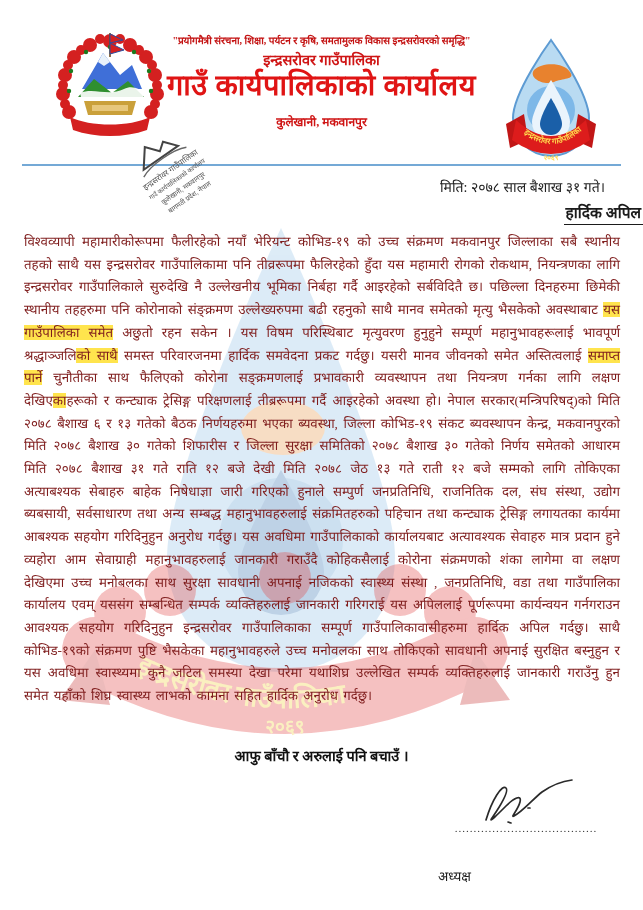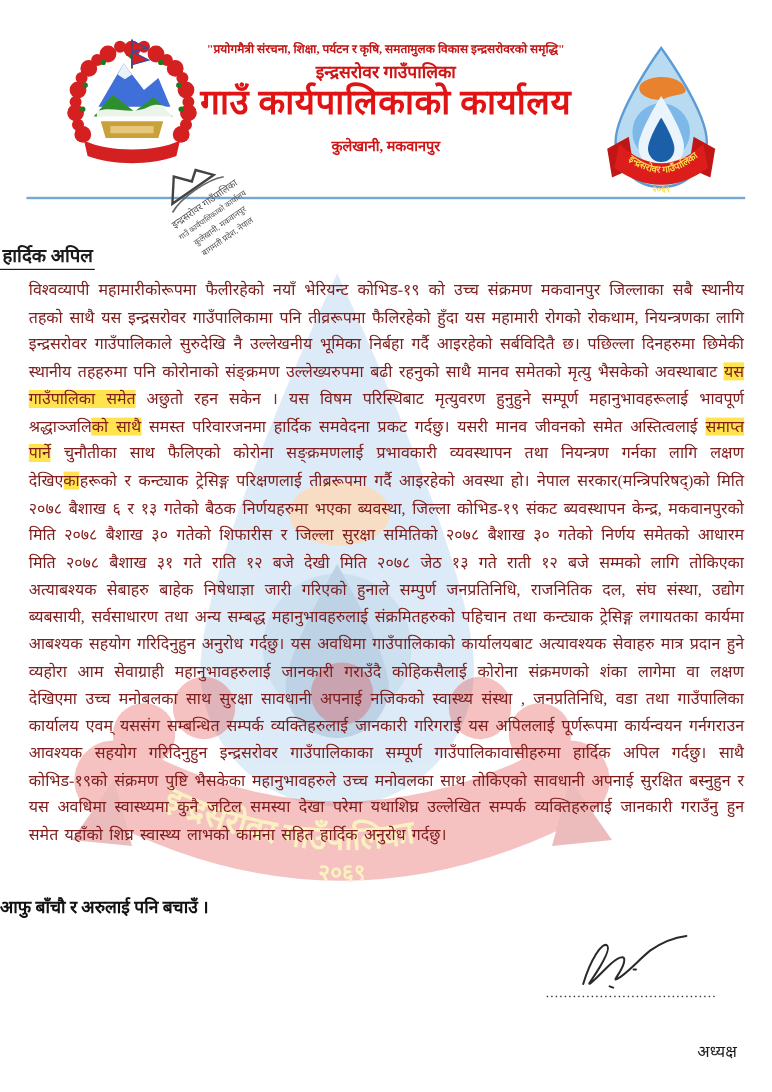--- a/index.html
+++ b/index.html
@@ -18,38 +18,38 @@
   .org-name{top:49px;font-size:14.5px;font-weight:bold;color:#cf1515;}
   .office-title{top:64px;font-size:29px;font-weight:bold;color:#e01414;letter-spacing:.5px;}
   .addr1{top:113px;font-size:12px;font-weight:bold;color:#cf1515;}
   .addr2{top:131px;font-size:12px;font-weight:bold;color:#cf1515;}
   .emblem{position:absolute;left:54px;top:31px;z-index:2;}
   .droplogo{position:absolute;left:492px;top:36px;z-index:2;}
   .stamp{position:absolute;left:120px;top:120px;z-index:3;}
   .divider{position:absolute;left:22px;top:164px;width:599px;height:2px;background:#74a9d6;z-index:1;}
   
   .date-line{position:absolute;right:38px;top:177px;font-size:14px;color:#222;z-index:2;}
-  .heading-wrap{position:absolute;left:0;top:201px;width:100%;text-align:left;z-index:2;}
+  .heading-wrap{position:absolute;left:0;top:201px;width:100%;text-align:right;z-index:2;}
   .heading{display:inline-block;font-size:15.5px;font-weight:bold;color:#1b1b1b;
            border-bottom:1.6px solid #1b1b1b;padding:0 2px 1px 2px;}
   .body-text{
     position:absolute;left:24px;top:231px;width:596px;z-index:2;
     font-size:13.3px;line-height:22.7px;color:#7f1d1d;
     text-align:justify;word-spacing:2px;
   }
   .body-text .hl{background:#ffe44d;}
-  .closing{position:absolute;left:0;top:745px;width:100%;
+  .closing{position:absolute;left:0;top:745px;width:100%;text-align:center;
            font-size:14.5px;font-weight:bold;color:#111;z-index:2;}
   
   .sig-img{position:absolute;left:468px;top:778px;z-index:2;}
   .sig-dots{position:absolute;left:438px;top:822px;width:176px;text-align:center;
             font-size:11px;letter-spacing:1px;color:#333;z-index:2;white-space:nowrap;overflow:hidden;}
   .sig-name{position:absolute;left:438px;top:841px;width:176px;text-align:center;
             font-size:13.5px;color:#1b1b1b;z-index:2;}
-  .sig-role{position:absolute;left:438px;top:867px;width:176px;text-align:right;
+  .sig-role{position:absolute;left:438px;top:867px;width:176px;text-align:left;
             font-size:13.5px;color:#1b1b1b;z-index:2;}
 </style>
 </head>
 <body>
 
 <div class="page">
 
   <svg class="watermark" width="643" height="910" viewBox="0 0 643 910" aria-hidden="true">
     <g opacity="0.30">
       <path d="M281,228 C281,228 167,468 167,558 a114,114 0 0 0 228,0 C395,468 281,228 281,228 Z" fill="#8fc0e6"></path>
@@ -157,20 +157,21 @@
       <path d="M26,40 C38,34 66,34 78,40" fill="none" stroke="#666" stroke-width="1.4"></path>
       <text x="52" y="52" text-anchor="middle" font-size="8">इन्द्रसरोवर गाउँपालिका</text>
       <text x="52" y="63" text-anchor="middle" font-size="6.4">गाउँ कार्यपालिकाको कार्यालय</text>
       <text x="52" y="74" text-anchor="middle" font-size="6.8">कुलेखानी, मकवानपुर</text>
       <text x="52" y="85" text-anchor="middle" font-size="6.8">बागमती प्रदेश, नेपाल</text>
     </g>
   </svg>
 
   <div class="divider"></div>
 
+  <div class="date-line">मिति: २०७८ साल  बैशाख ३१ गते।</div>
 
   <div class="heading-wrap">
     <span class="heading">हार्दिक अपिल</span>
   </div>
 
   <div class="body-text"><span>विश्वव्यापी महामारीकोरूपमा फैलीरहेको नयाँ भेरियन्ट कोभिड-१९ को उच्च संक्रमण मकवानपुर जिल्लाका सबै स्थानीय तहको साथै यस इन्द्रसरोवर गाउँपालिकामा पनि तीव्ररूपमा फैलिरहेको हुँदा यस महामारी रोगको रोकथाम, नियन्त्रणका लागि इन्द्रसरोवर गाउँपालिकाले सुरुदेखि नै उल्लेखनीय भूमिका निर्बहा गर्दै आइरहेको सर्बविदितै छ।  पछिल्ला दिनहरुमा छिमेकी स्थानीय तहहरुमा पनि कोरोनाको संङ्क्रमण उल्लेख्यरुपमा बढी रहनुको साथै मानव समेतको मृत्यु भैसकेको अवस्थाबाट </span><span class="hl">यस गाउँपालिका समेत</span><span> अछुतो रहन सकेन । यस विषम परिस्थिबाट मृत्युवरण हुनुहुने सम्पूर्ण महानुभावहरूलाई भावपूर्ण श्रद्धाञ्जलि</span><span class="hl">को साथै</span><span> समस्त परिवारजनमा हार्दिक समवेदना प्रकट गर्दछु। यसरी मानव जीवनको समेत अस्तित्वलाई </span><span class="hl">समाप्त पार्ने</span><span> चुनौतीका साथ फैलिएको कोरोना सङ्क्रमणलाई प्रभावकारी व्यवस्थापन तथा नियन्त्रण गर्नका लागि लक्षण देखिए</span><span class="hl">का</span><span>हरूको र कन्ट्याक ट्रेसिङ्ग परिक्षणलाई तीब्ररूपमा गर्दै आइरहेको अवस्था हो।  नेपाल सरकार(मन्त्रिपरिषद्)को मिति २०७८ बैशाख ६ र १३ गतेको बैठक निर्णयहरुमा भएका ब्यवस्था, जिल्ला कोभिड-१९ संकट ब्यवस्थापन केन्द्र, मकवानपुरको मिति २०७८ बैशाख ३० गतेको शिफारीस र जिल्ला सुरक्षा समितिको २०७८ बैशाख ३० गतेको निर्णय समेतको आधारम मिति २०७८ बैशाख ३१ गते राति १२ बजे देखी मिति २०७८ जेठ १३ गते राती १२ बजे सम्मको लागि तोकिएका अत्याबश्यक सेबाहरु बाहेक निषेधाज्ञा जारी गरिएको हुनाले सम्पुर्ण जनप्रतिनिधि, राजनितिक दल, संघ संस्था, उद्योग ब्यबसायी, सर्वसाधारण तथा अन्य सम्बद्ध महानुभावहरुलाई संक्रमितहरुको पहिचान तथा कन्ट्याक ट्रेसिङ्ग लगायतका कार्यमा आबश्यक सहयोग गरिदिनुहुन अनुरोध गर्दछु।  यस अवधिमा गाउँपालिकाको कार्यालयबाट अत्यावश्यक सेवाहरु मात्र प्रदान हुने व्यहोरा आम सेवाग्राही महानुभावहरुलाई जानकारी गराउँदै कोहिकसैलाई कोरोना संक्रमणको शंका लागेमा वा लक्षण देखिएमा उच्च मनोबलका साथ सुरक्षा सावधानी अपनाई नजिकको स्वास्थ्य संस्था , जनप्रतिनिधि, वडा तथा गाउँपालिका कार्यालय एवम् यससंग सम्बन्धित सम्पर्क व्यक्तिहरुलाई जानकारी गरिगराई यस अपिललाई पूर्णरूपमा कार्यन्वयन गर्नगराउन आवश्यक सहयोग गरिदिनुहुन इन्द्रसरोवर गाउँपालिकाका सम्पूर्ण गाउँपालिकावासीहरुमा हार्दिक अपिल गर्दछु। साथै कोभिड-१९को संक्रमण पुष्टि भैसकेका महानुभावहरुले उच्च मनोवलका साथ तोकिएको सावधानी अपनाई सुरक्षित बस्नुहुन र यस अवधिमा स्वास्थ्यमा कुनै जटिल समस्या देखा परेमा यथाशिघ्र उल्लेखित सम्पर्क व्यक्तिहरुलाई जानकारी गराउँनु हुन समेत यहाँको शिघ्र स्वास्थ्य लाभको कामना सहित हार्दिक अनुरोध गर्दछु।</span></div>
 
   <div class="closing">आफु बाँचौ र अरुलाई पनि बचाउँ  ।</div>
 
   <svg class="sig-img" width="112" height="50" viewBox="0 0 112 50" aria-hidden="true">

